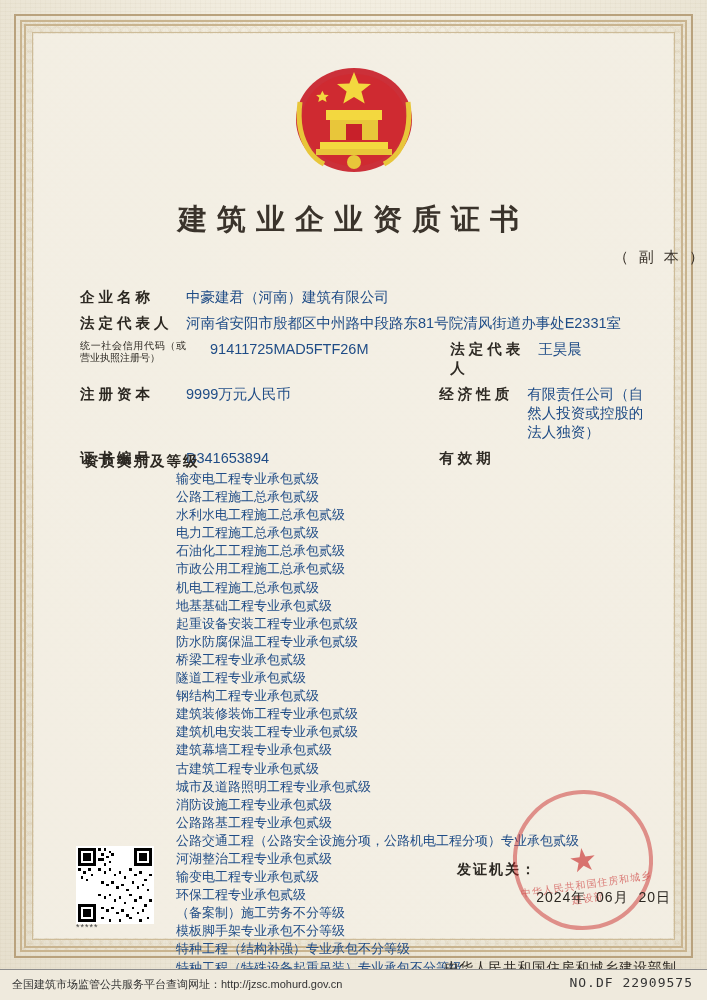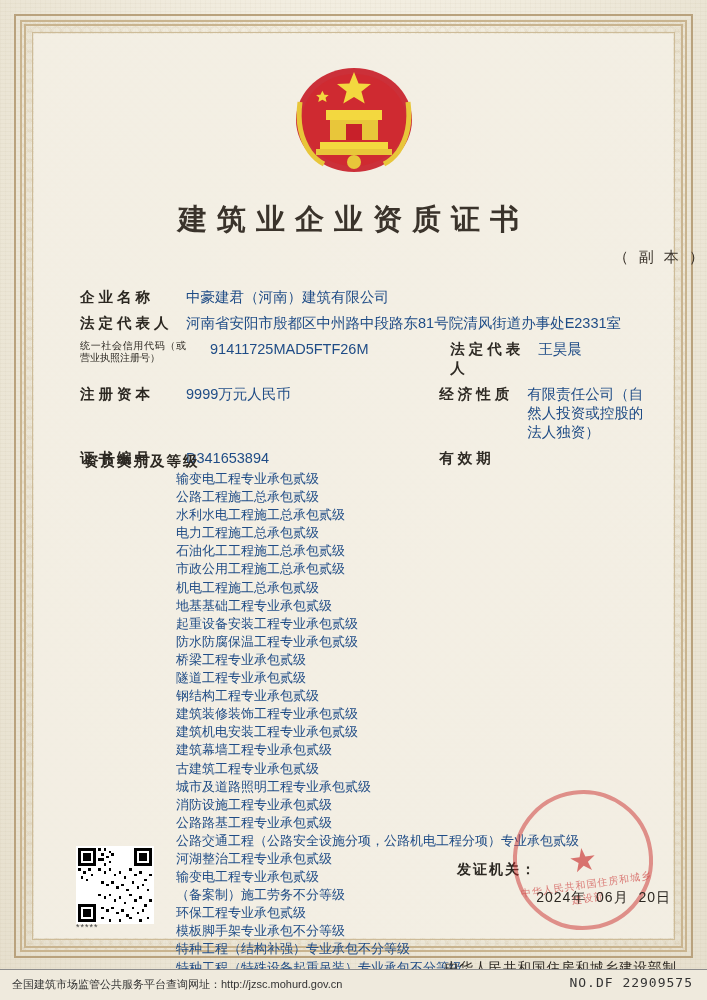--- a/index.html
+++ b/index.html
@@ -252,22 +252,22 @@
       <div>建筑装修装饰工程专业承包贰级</div>
       <div>建筑机电安装工程专业承包贰级</div>
       <div>建筑幕墙工程专业承包贰级</div>
       <div>古建筑工程专业承包贰级</div>
       <div>城市及道路照明工程专业承包贰级</div>
       <div>消防设施工程专业承包贰级</div>
       <div>公路路基工程专业承包贰级</div>
       <div>公路交通工程（公路安全设施分项，公路机电工程分项）专业承包贰级</div>
       <div>河湖整治工程专业承包贰级</div>
       <div>输变电工程专业承包贰级</div>
+      <div>环保工程专业承包贰级</div>
       <div>（备案制）施工劳务不分等级</div>
-      <div>环保工程专业承包贰级</div>
       <div>模板脚手架专业承包不分等级</div>
       <div>特种工程（结构补强）专业承包不分等级</div>
       <div>特种工程（特殊设备起重吊装）专业承包不分等级</div>
       <div>*****</div>
     </div>
 
   <div class="qr">
     <svg class="qrgrid" viewBox="0 0 29 29" shape-rendering="crispEdges">
       <rect width="29" height="29" fill="#fff"></rect>
       <g fill="#000">

